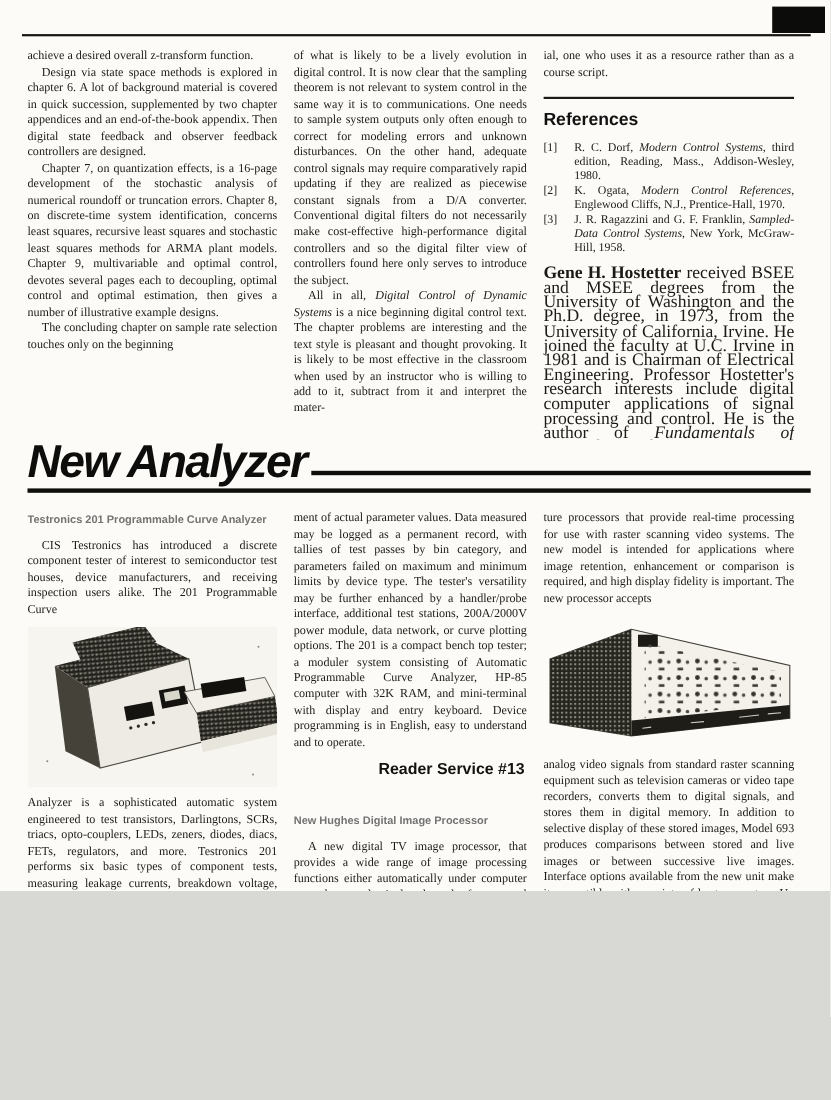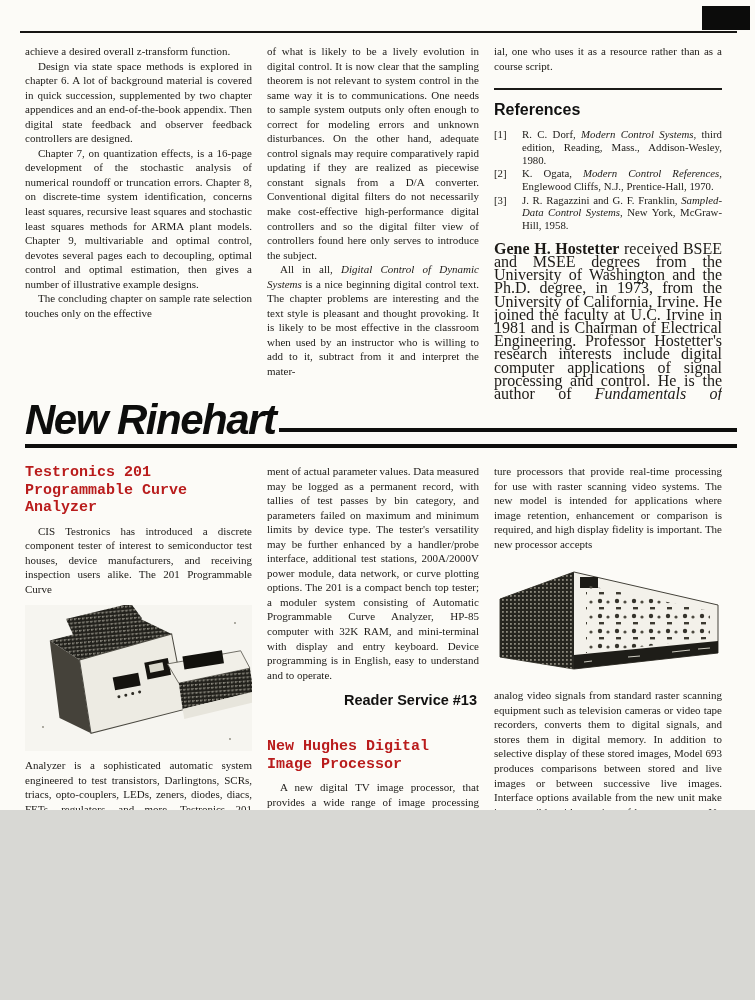--- a/index.html
+++ b/index.html
@@ -33,21 +33,21 @@
 
   
   .npheader { position:absolute; top:399px; left:25px; right:18px; display:flex; align-items:flex-end; border-bottom:4px solid #0e0e0d; padding-bottom:3px; }
   .nptitle {
     font-family:"Liberation Sans", sans-serif; font-weight:bold; font-style:italic;
     font-size:42px; line-height:42px; letter-spacing:-1.5px; color:#0d0d0c; white-space:nowrap;
   }
   .npfiller { flex:1; height:4px; background:#0e0e0d; margin:0 0 9px 4px; }
 
   
-  h3.prod { margin:0 0 7px; font-family:Liberation Mono, monospace; font-weight:bold; font-size:15px; line-height:17.5px; color:#b91c1c; }
+  h3.prod { margin:0 0 7px; font-family:Liberation Sans, sans-serif; font-weight:bold; font-size:10px; line-height:17.5px; color:#737373; }
   .photo { margin:9px 0 7px; }
   .photo svg { display:block; }
   .reader { margin:10px 2px 30px 0; text-align:right; font-family:"Liberation Sans", sans-serif; font-weight:bold; font-size:14.5px; color:#121110; }
 
   
   .foot-date { position:absolute; left:25px; top:957px; font-family:"Liberation Sans", sans-serif; font-style:italic; font-size:10px; color:#24221f; }
   .foot-rule { position:absolute; left:123px; top:967px; width:560px; height:4px; background:#141311; }
   .foot-page { position:absolute; right:34px; top:951px; font-style:italic; font-size:11.5px; color:#1c1a17; }
 </style>
 </head>
@@ -56,21 +56,21 @@
 <div class="page">
 
   <div class="top-rule"></div>
   <div class="corner-mark"></div>
 
   <div class="cols topsec">
     <div class="col">
       <p class="body">achieve a desired overall z-transform function.</p>
       <p class="body ind">Design via state space methods is explored in chapter 6. A lot of background material is covered in quick succession, supplemented by two chapter appendices and an end-of-the-book appendix. Then digital state feedback and observer feedback controllers are designed.</p>
       <p class="body ind">Chapter 7, on quantization effects, is a 16-page development of the stochastic analysis of numerical roundoff or truncation errors. Chapter 8, on discrete-time system identification, concerns least squares, recursive least squares and stochastic least squares methods for ARMA plant models. Chapter 9, multivariable and optimal control, devotes several pages each to decoupling, optimal control and optimal estimation, then gives a number of illustrative example designs.</p>
-      <p class="body ind">The concluding chapter on sample rate selection touches only on the effective</p>
+      <p class="body ind">The concluding chapter on sample rate selection touches only on the beginning</p>
     </div>
 
     <div class="col">
       <p class="body">of what is likely to be a lively evolution in digital control. It is now clear that the sampling theorem is not relevant to system control in the same way it is to communications. One needs to sample system outputs only often enough to correct for modeling errors and unknown disturbances. On the other hand, adequate control signals may require comparatively rapid updating if they are realized as piecewise constant signals from a D/A converter. Conventional digital filters do not necessarily make cost-effective high-performance digital controllers and so the digital filter view of controllers found here only serves to introduce the subject.</p>
       <p class="body ind"><span>All in all, </span><span class="it">Digital Control of Dynamic Systems</span><span> is a nice beginning digital control text. The chapter problems are interesting and the text style is pleasant and thought provoking. It is likely to be most effective in the classroom when used by an instructor who is willing to add to it, subtract from it and interpret the mater-</span></p>
     </div>
 
     <div class="col">
       <p class="body">ial, one who uses it as a resource rather than as a course script.</p>
       <div class="refrule"></div>
@@ -90,21 +90,21 @@
           <span>[3]</span>
             <span></span>
           <span class="txt"><span>J. R. Ragazzini and G. F. Franklin, </span><span class="it">Sampled-Data Control Systems</span><span>, New York, McGraw-Hill, 1958.</span></span>
         </div>
       </div>
       <p class="bio"><span class="nm">Gene H. Hostetter</span><span> received BSEE and MSEE degrees from the University of Washington and the Ph.D. degree, in 1973, from the University of California, Irvine. He joined the faculty at U.C. Irvine in 1981 and is Chairman of Electrical Engineering. Professor Hostetter's research interests include digital computer applications of signal processing and control. He is the author of </span><span class="it">Fundamentals of Network Analysis</span><span> (Harper and Row, 1980) and, with C. J. Savant and R. T. Stefani, of </span><span class="it">Design of Feedback Control Systems</span><span> (Holt, Rinehart and Winston, 1982).</span></p>
     </div>
   </div>
 
   <div class="npheader">
-    <span class="nptitle">New Rinehart</span>
+    <span class="nptitle">New Analyzer</span>
     <span class="npfiller"></span>
   </div>
 
   <div class="cols npsec">
     <div class="col">
       <h3 class="prod">Testronics 201 Programmable Curve Analyzer</h3>
       <p class="body ind">CIS Testronics has introduced a discrete component tester of interest to semiconductor test houses, device manufacturers, and receiving inspection users alike. The 201 Programmable Curve</p>
 
       <div class="photo">
         <svg width="227" height="146" viewBox="0 0 227 146" xmlns="http://www.w3.org/2000/svg">

